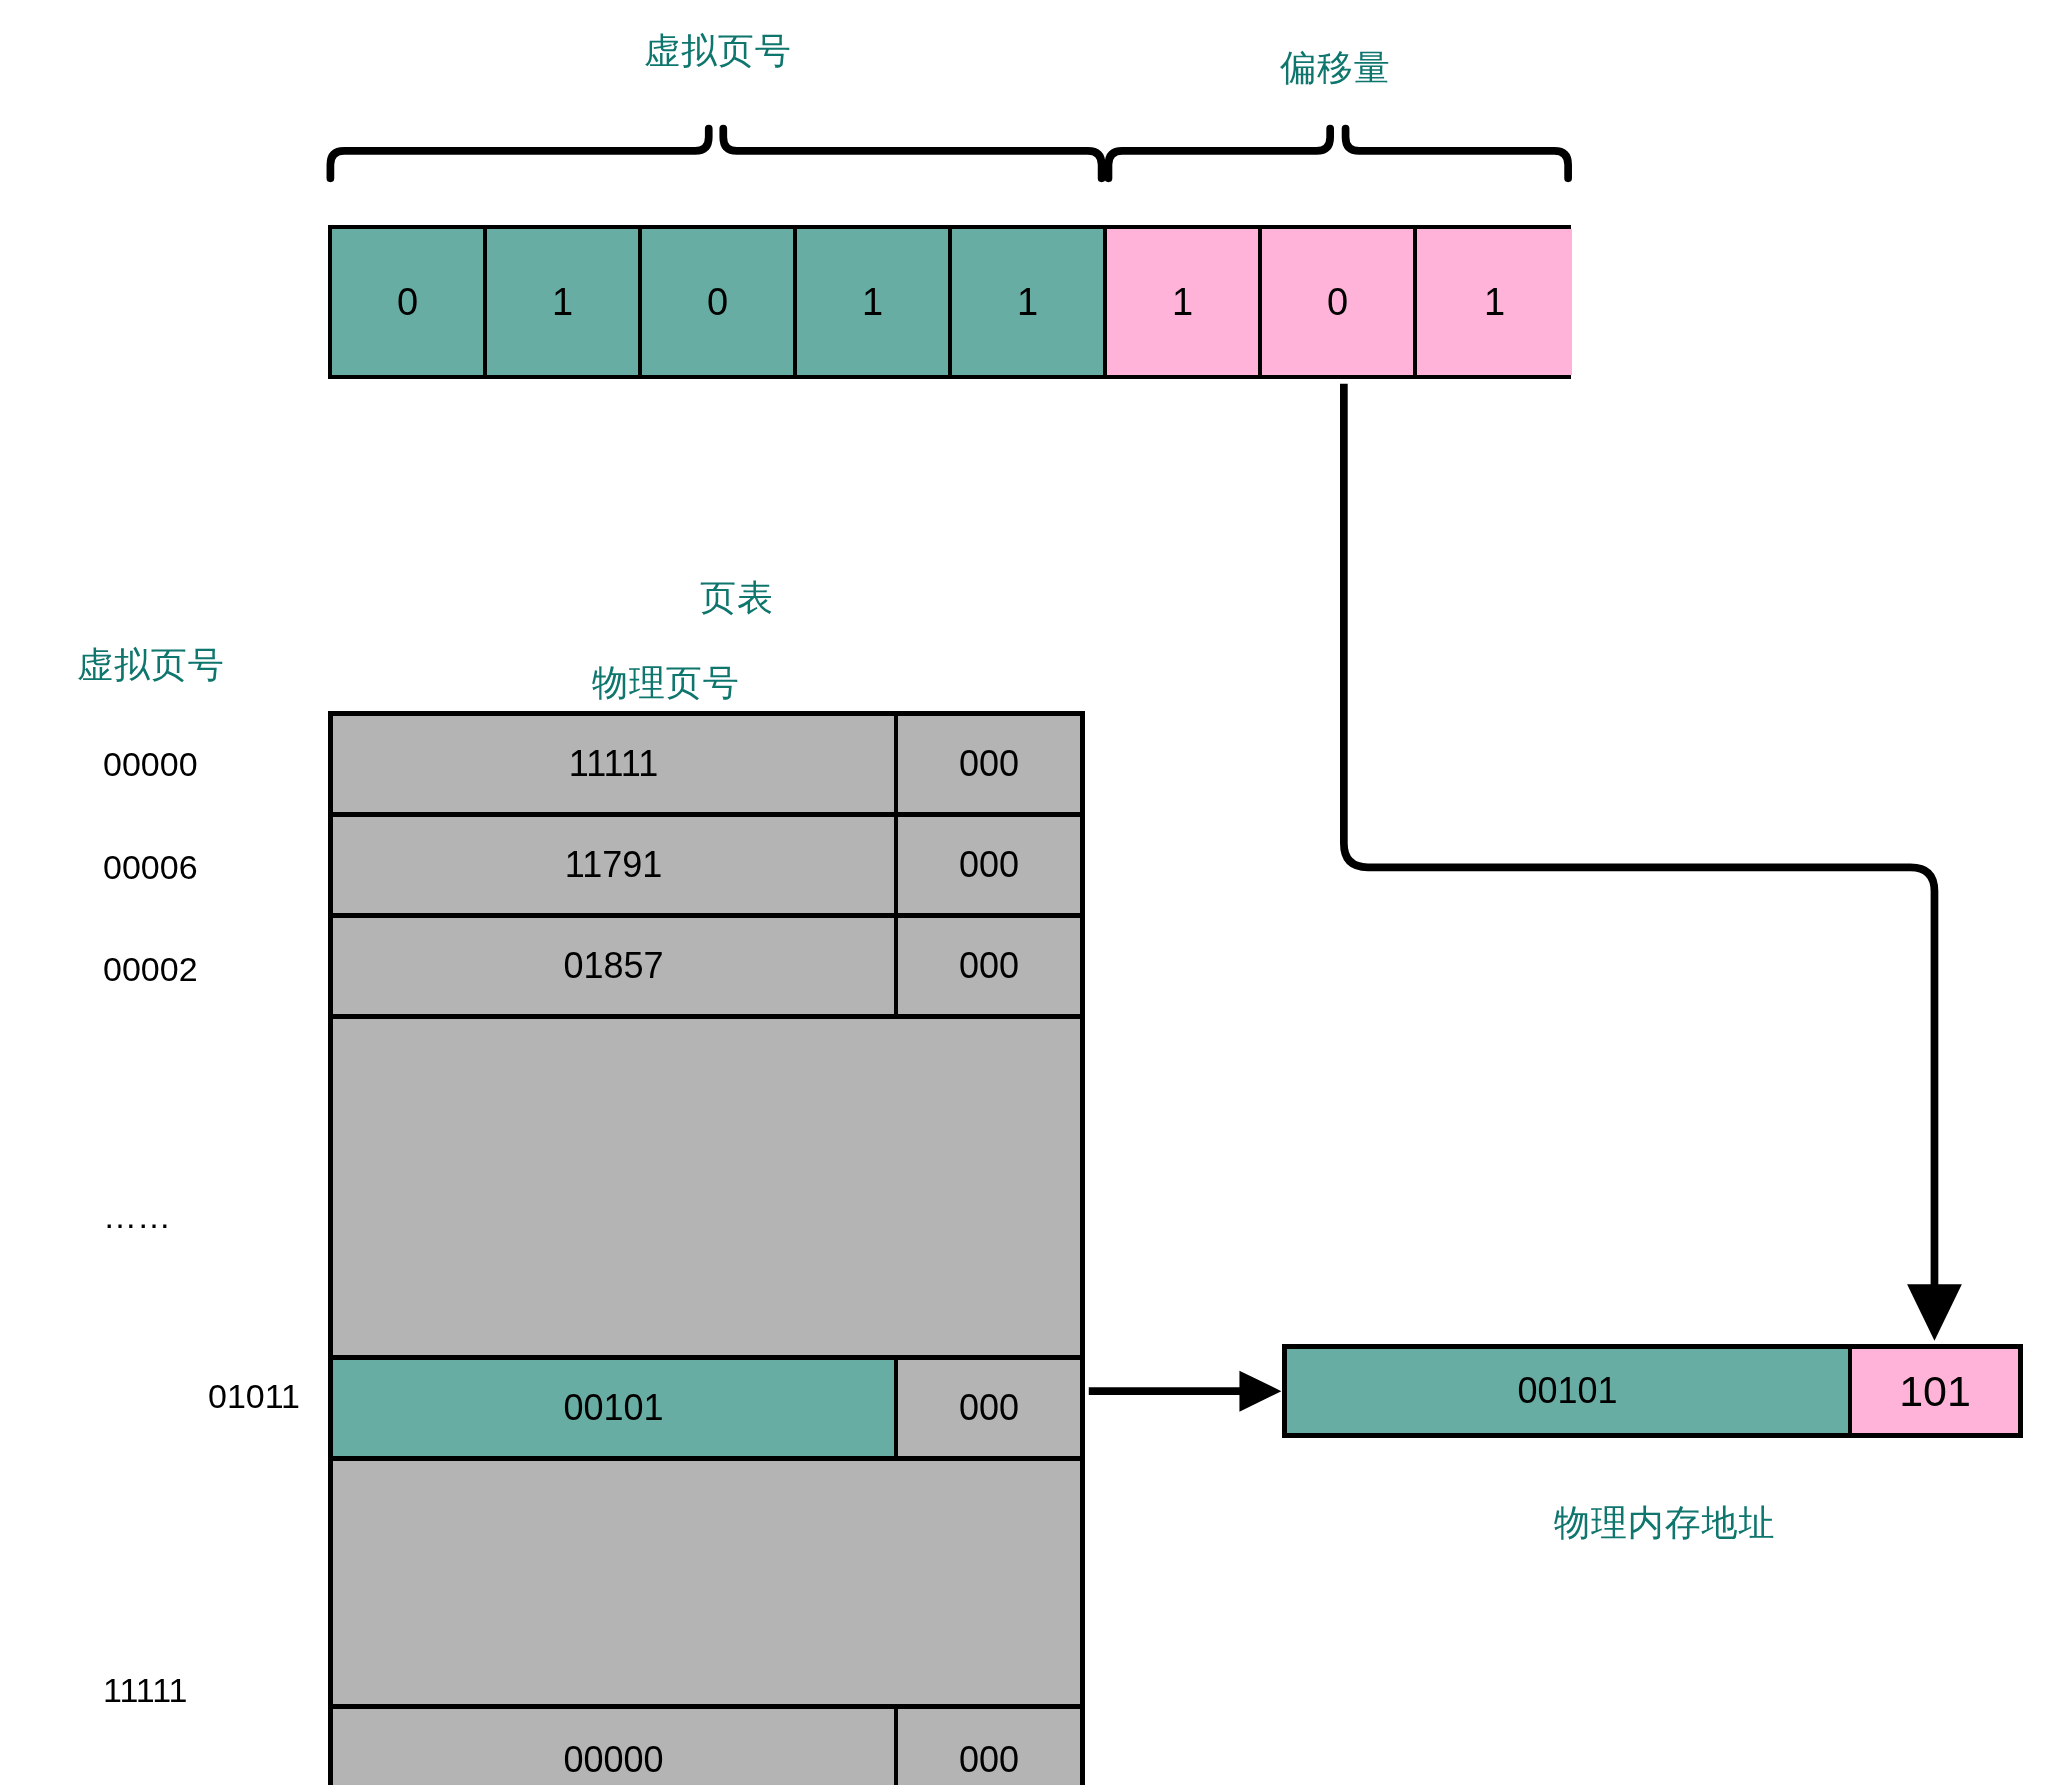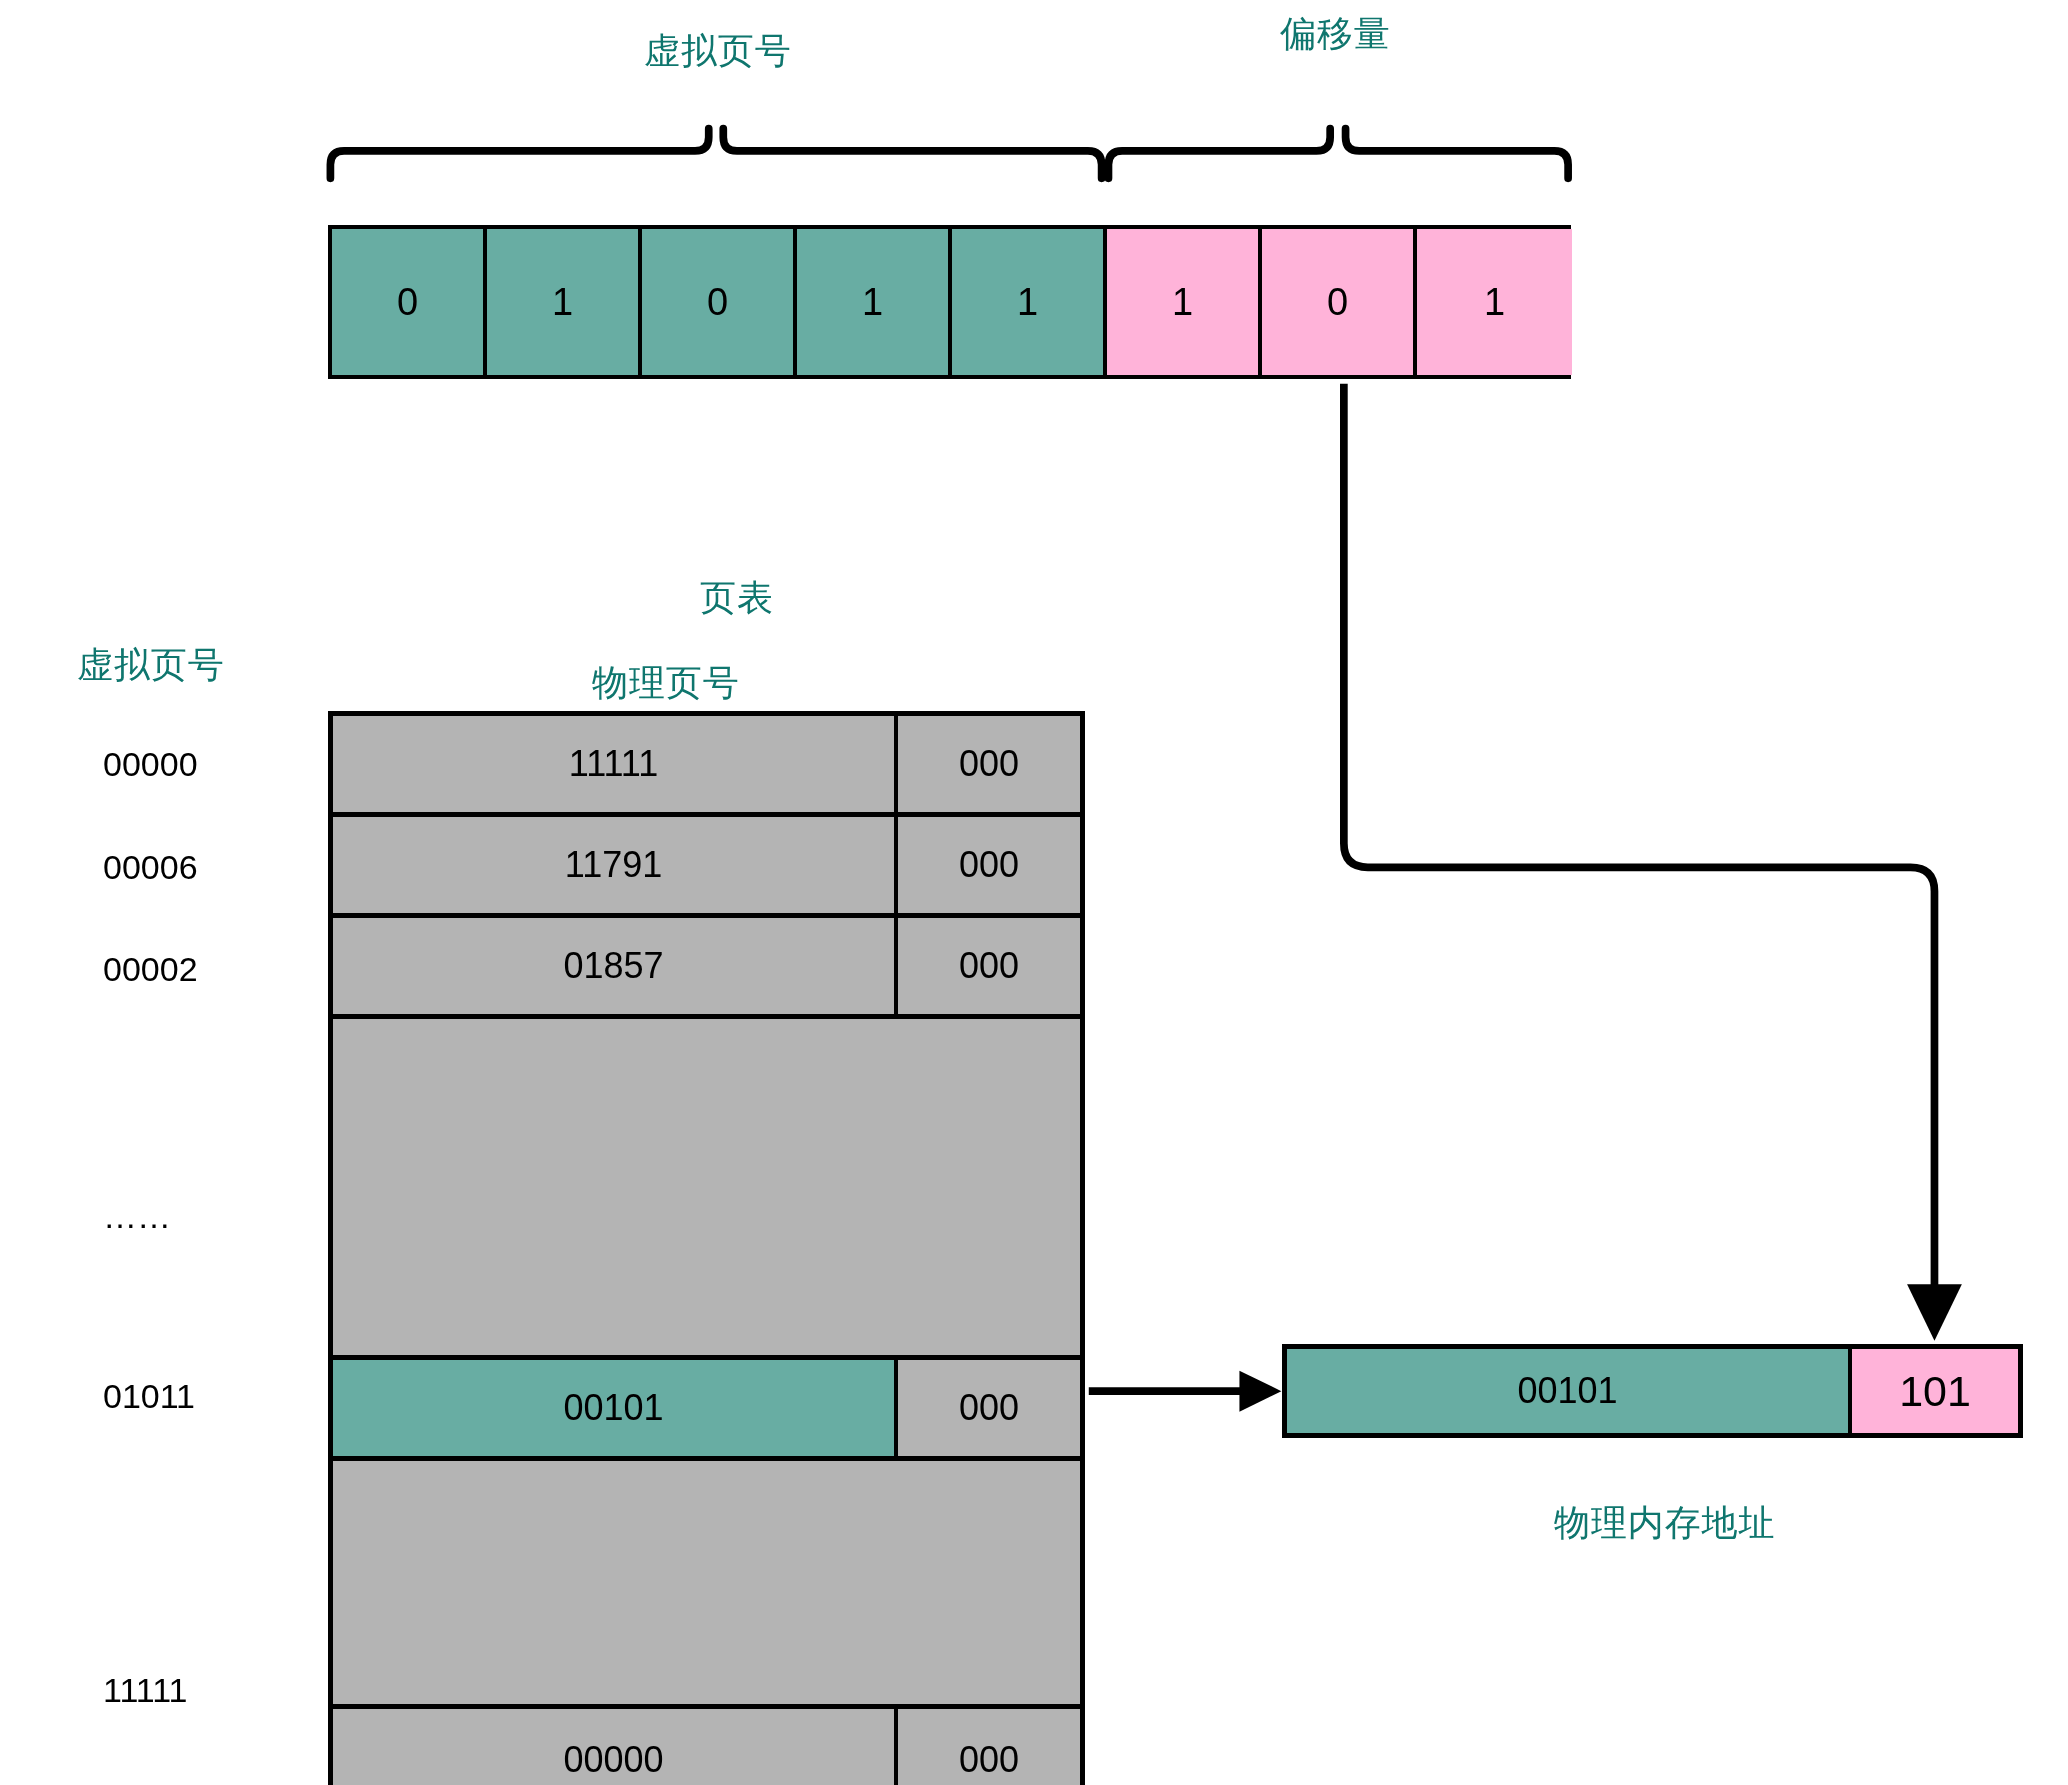--- a/index.html
+++ b/index.html
@@ -141,21 +141,21 @@
     pointer-events: none;
   }
 </style>
 </head>
 <body>
 
 <div id="stage">
 
   <div class="lbl lbl-cn" style="left:644px; top:33px;">虚拟页号</div>
 
-  <div class="lbl lbl-cn" style="left:1280px; top:16px;">偏移量</div>
+  <div class="lbl lbl-cn" style="left:1280px; top:50px;">偏移量</div>
 
   <svg class="overlay" viewBox="0 0 2416 2086">
 
     <g fill="none" stroke="#000" stroke-width="9" stroke-linecap="round">
       <path d="M 386 208 L 386 192 Q 386 176 402 176 L 812 176 Q 828 176 828 160 L 828 150"></path>
       <path d="M 1287 208 L 1287 192 Q 1287 176 1271 176 L 861 176 Q 845 176 845 160 L 845 150"></path>
     </g>
 
     <g fill="none" stroke="#000" stroke-width="9" stroke-linecap="round">
       <path d="M 1295 208 L 1295 192 Q 1295 176 1311 176 L 1538 176 Q 1554 176 1554 160 L 1554 150"></path>
@@ -216,21 +216,21 @@
     <div class="pt-row h-std">
       <div class="pt-ppn">00000</div>
       <div class="pt-off">000</div>
     </div>
   </div>
 
   <div class="vpn-idx" style="top:745px;">00000</div>
   <div class="vpn-idx" style="top:848px;">00006</div>
   <div class="vpn-idx" style="top:950px;">00002</div>
   <div class="vpn-idx" style="top:1197px;">……</div>
-  <div class="vpn-idx" style="top:1377px;">01011</div>
+  <div class="vpn-idx" style="top:1377px;text-align:right;">01011</div>
   <div class="vpn-idx" style="top:1671px;">11111</div>
 
   <div id="pmem">
     <div class="pm-ppn">00101</div>
     <div class="pm-off">101</div>
   </div>
 
   <div class="lbl lbl-cn" style="left:1554px; top:1505px;">物理内存地址</div>
 
 </div>

